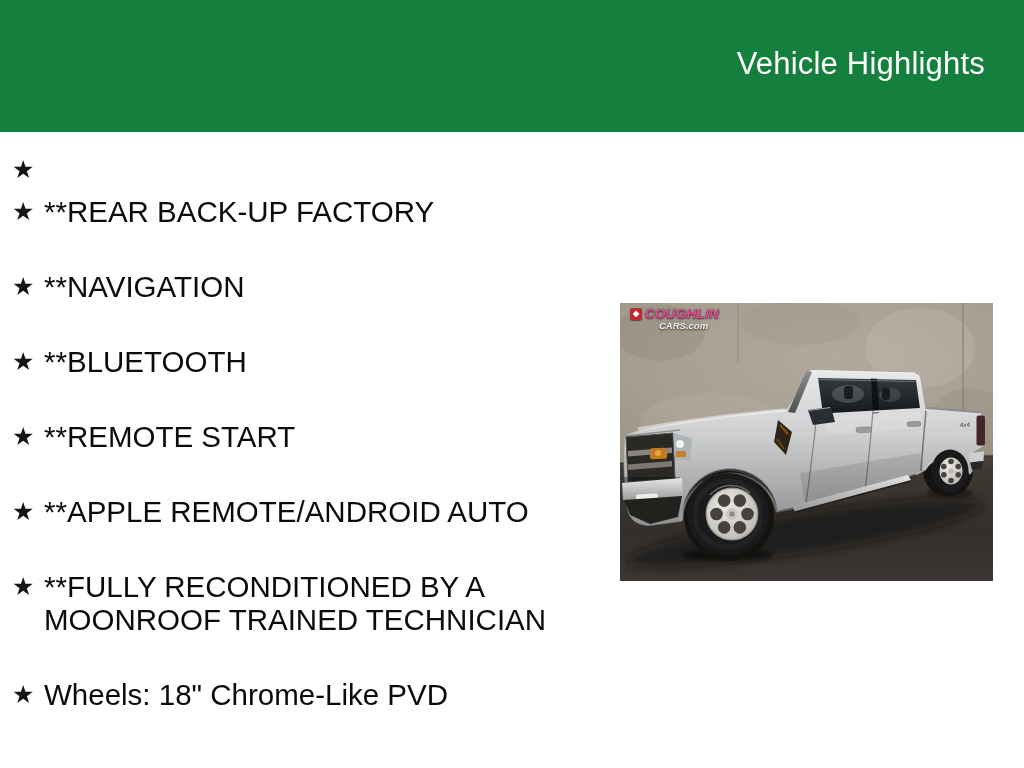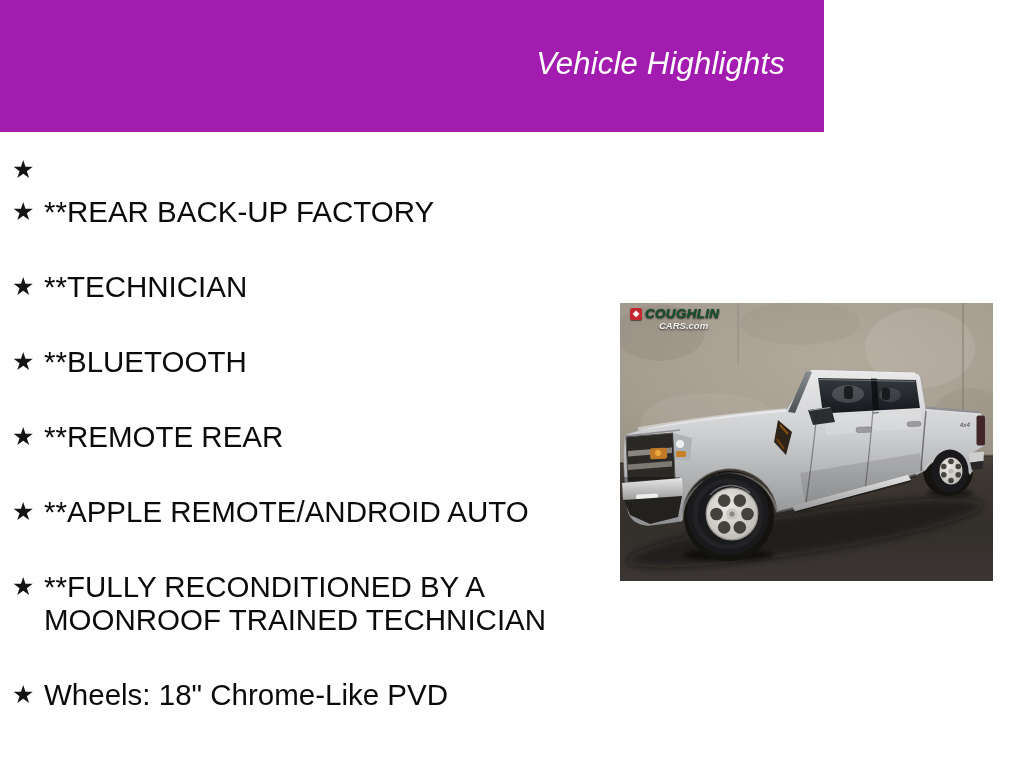--- a/index.html
+++ b/index.html
@@ -2,21 +2,21 @@
 <html><head>
 <meta charset="utf-8">
 <style>
   html,body{margin:0;padding:0;}
   body{
     width:1024px;height:768px;background:#ffffff;position:relative;overflow:hidden;
     font-family:"Liberation Sans",sans-serif;
   }
   
   .topbar{
-    position:absolute;left:0;top:0;width:824px;height:132px;background:#a21caf;font-style:italic;
+    position:absolute;left:0;top:0;width:1024px;height:132px;background:#15803d;
   }
   .topbar .title{
     position:absolute;top:46px;right:39px;margin:0;
     color:#ffffff;font-size:31px;font-weight:400;line-height:36px;letter-spacing:.2px;
     white-space:nowrap;
   }
   
   .features{
     position:absolute;left:0;top:153px;margin:0;padding:0;list-style:none;
   }
@@ -37,21 +37,21 @@
     position:absolute;left:10px;top:4px;line-height:1;user-select:none;
   }
   .logo-row{display:flex;align-items:center;}
   .logo-box{
     width:12px;height:12px;background:#c1272d;border-radius:2px;margin-right:3px;
     display:inline-flex;align-items:center;justify-content:center;
     color:#ffffff;font-size:8px;font-weight:700;
     box-shadow:0 1px 1px rgba(0,0,0,.5);
   }
   .logo-name{
-    font-size:13.5px;font-weight:700;font-style:italic;color:#14532d;letter-spacing:.3px;
+    font-size:13.5px;font-weight:700;font-style:italic;color:#ec4899;letter-spacing:.3px;
     text-shadow:0 1px 2px rgba(0,0,0,.75),0 0 1px rgba(0,0,0,.6);
   }
   .logo-sub{
     display:block;margin:0 0 0 29px;
     font-size:9.5px;font-weight:700;font-style:italic;color:#f2f2f0;
     text-shadow:0 1px 2px rgba(0,0,0,.75);
   }
 </style>
 <title>Vehicle Highlights</title></head>
 <body>
@@ -68,31 +68,31 @@
         <span class="star">★</span>
       </li>
 
       <li class="feature">
         <span class="star">★</span>
         <span class="ftext">**REAR BACK-UP FACTORY</span>
       </li>
 
       <li class="feature">
         <span class="star">★</span>
-        <span class="ftext">**TECHNICIAN</span>
+        <span class="ftext">**NAVIGATION</span>
       </li>
 
       <li class="feature">
         <span class="star">★</span>
         <span class="ftext">**BLUETOOTH</span>
       </li>
 
       <li class="feature">
         <span class="star">★</span>
-        <span class="ftext">**REMOTE REAR</span>
+        <span class="ftext">**REMOTE START</span>
       </li>
 
       <li class="feature">
         <span class="star">★</span>
         <span class="ftext">**APPLE REMOTE/ANDROID AUTO</span>
       </li>
 
       <li class="feature">
         <span class="star">★</span>
         <span class="ftext">**FULLY RECONDITIONED BY A MOONROOF TRAINED TECHNICIAN</span>

